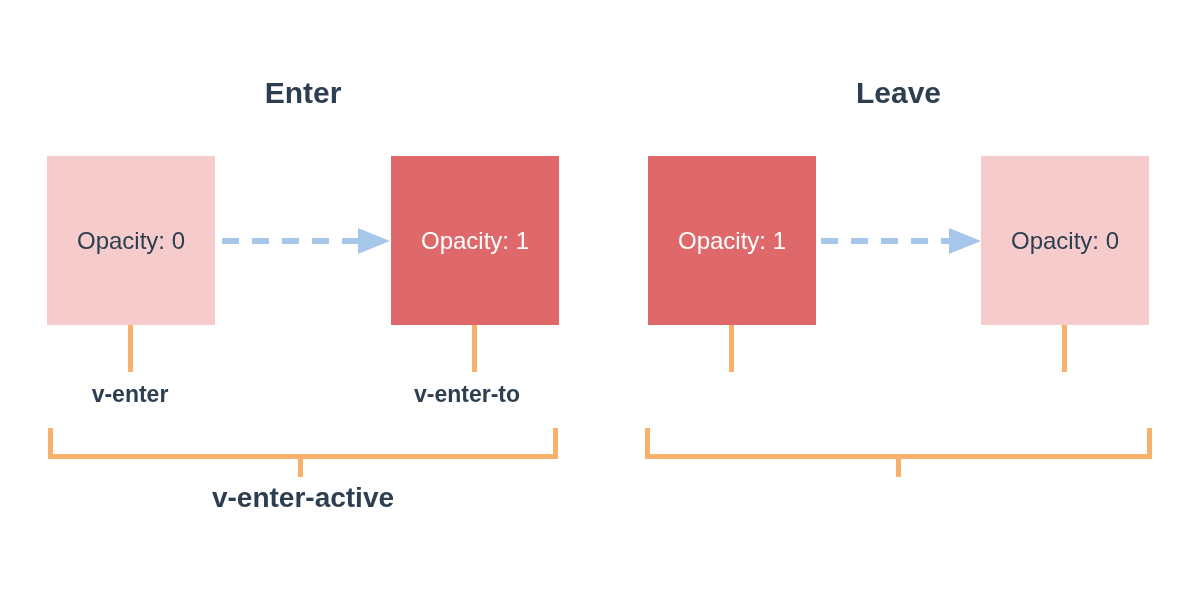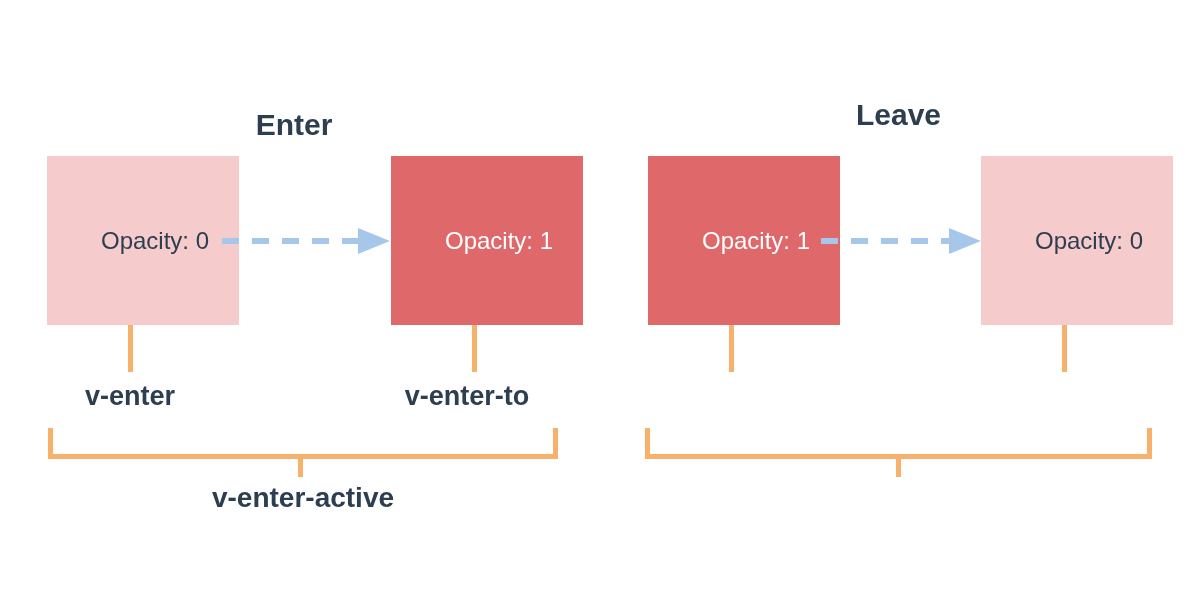--- a/index.html
+++ b/index.html
@@ -12,33 +12,32 @@
     overflow: hidden;
   }
   .section-title {
     position: absolute;
     top: 76px;
     font-size: 30px;
     font-weight: bold;
     color: var(--text, #2c3e50);
     text-align: center;
   }
-  #enter-title { left: 38px;  width: 512px; margin-top: 32px; }
-  #leave-title { left: 648px; width: 501px; margin-top: 22px; }
+  #enter-title { left: 47px;  width: 512px; }
+  #leave-title { left: 648px; width: 501px; }
 
   .box {
     position: absolute;
     top: 156px;
     width: 168px;
     height: 169px;
     display: flex;
     align-items: center;
     justify-content: center;
     font-size: 24px;
-    padding-left: 24px;
   }
   .box.faded { background: var(--faded-box, #f5cbcc); color: var(--text, #2c3e50); }
   .box.solid { background: var(--solid-box, #de686a); color: #ffffff; text-align: center; }
   #enter-from-box { left: 47px; }
   #enter-to-box   { left: 391px; }
   #leave-from-box { left: 648px; }
   #leave-to-box   { left: 981px; }
 
   .arrow { position: absolute; top: 228px; height: 26px; }
   #enter-arrow { left: 222px; width: 168px; }
@@ -55,21 +54,21 @@
   }
   #enter-from-connector { left: 128px; }
   #enter-to-connector   { left: 472px; }
   #leave-from-connector { left: 729px; }
   #leave-to-connector   { left: 1062px; }
 
   .class-label {
     position: absolute;
     top: 381px;
     width: 220px;
-    font-size: 27px;
+    font-size: 23px;
     font-weight: bold;
     color: var(--text, #2c3e50);
     text-align: center;
   }
   #v-enter-label    { left: 20px; }
   #v-enter-to-label { left: 357px; }
   #v-leave-label    { left: 621px; }
   #v-leave-to-label { left: 952px; }
 
   .bracket {

